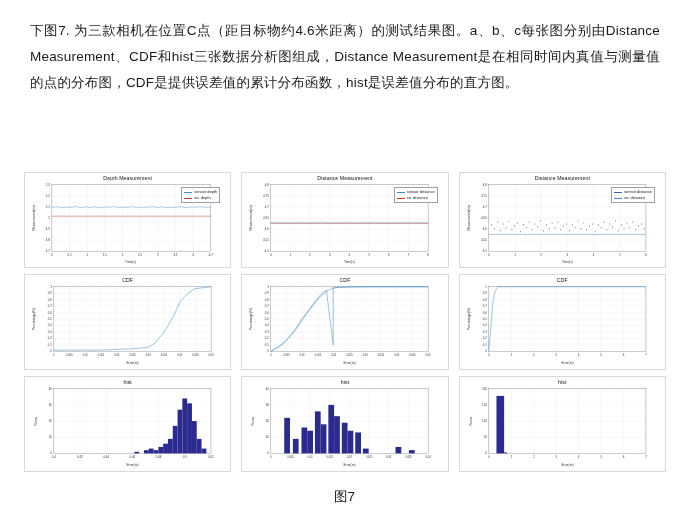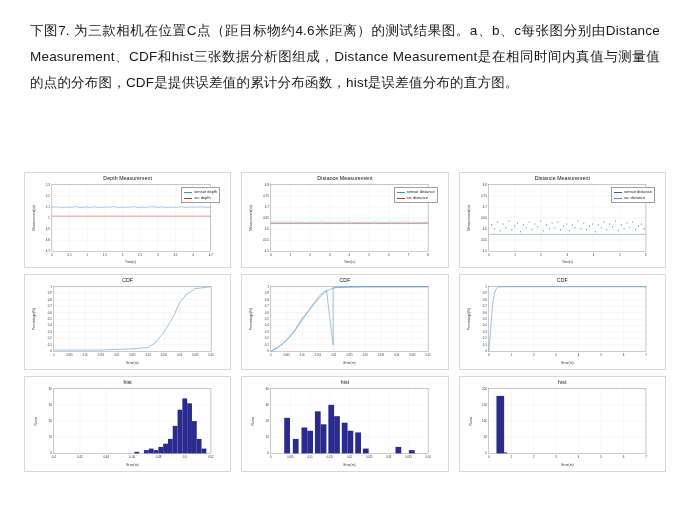--- a/index.html
+++ b/index.html
@@ -659,14 +659,15 @@
             <text x="28" y="29.5">150</text>
               <text x="28" y="13">200</text>
           </g>
           <text x="-45" y="12" transform="rotate(-90)" font-size="3.4" fill="#333" font-family="Liberation Sans, sans-serif" text-anchor="middle">Nums</text>
         </svg>
       </div>
 
     </div>
   </div>
 
+  <div class="fig-label">图7</div>
 
 </div>
 
 </body></html>

